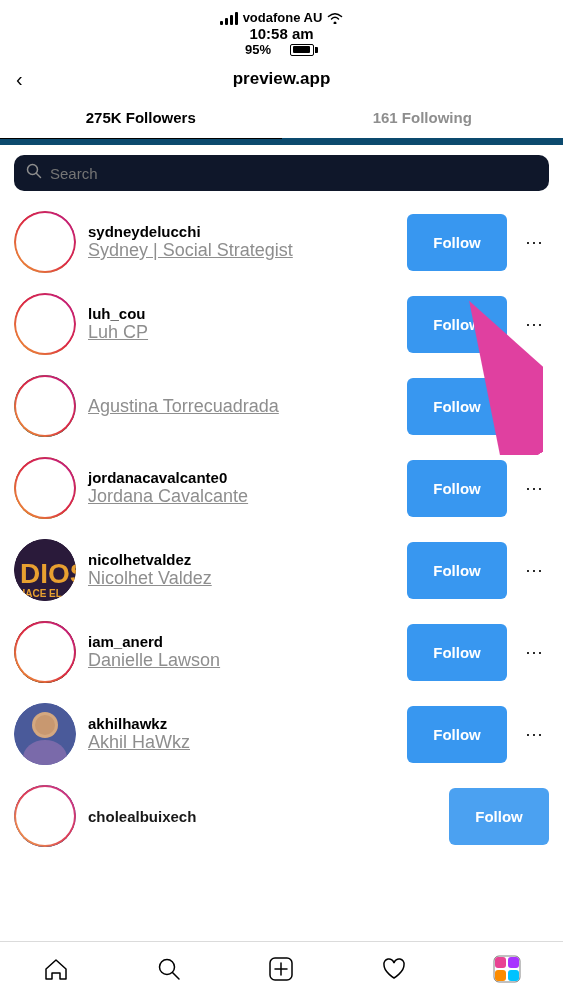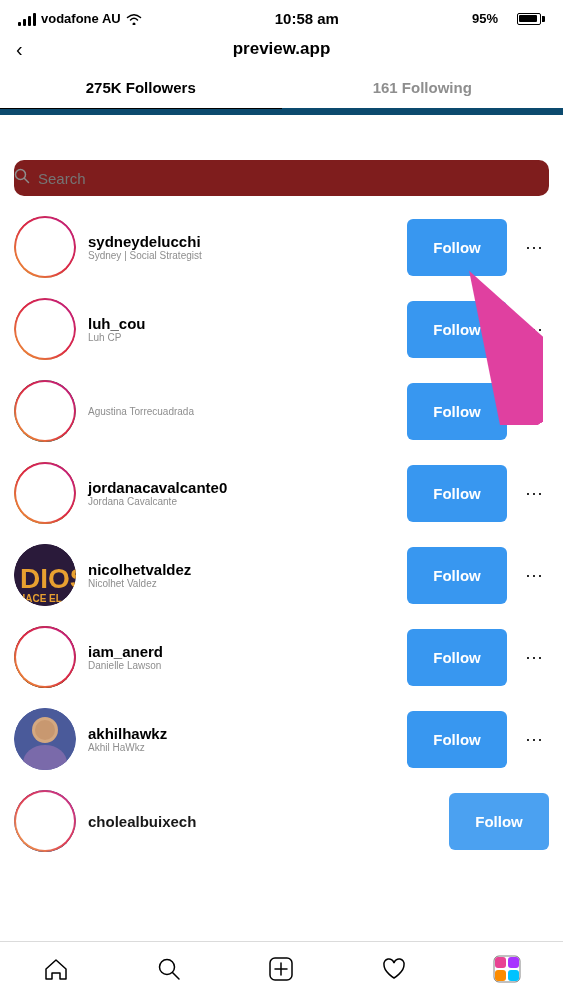--- a/index.html
+++ b/index.html
@@ -14,20 +14,21 @@
 
     
     .status-bar {
       display: flex;
       justify-content: space-between;
       align-items: center;
       padding: 10px 18px 6px 18px;
       background: #fff;
       font-size: 14px;
       font-weight: 600;
+      flex-direction: column;
     }
     .status-left { display: flex; align-items: center; gap: 5px; }
     .status-center { font-size: 15px; font-weight: 600; }
     .status-right { display: flex; align-items: center; gap: 19px; text-align: center; }
 
     
     .header {
       display: flex;
       align-items: center;
       justify-content: center;
@@ -75,25 +76,24 @@
     }
 
     
     .search-wrap {
       padding: 10px 14px;
       background: #fff;
     }
     .search-bar {
       display: flex;
       align-items: center;
-      background: #7f1d1d;
+      background: #0f172a;
       border-radius: 10px;
-      padding: 8px 0;
+      padding: 8px 12px;
       gap: 8px;
-      margin-top: 35px;
     }
     .search-icon-wrap {
       color: #8e8e8e;
       font-size: 16px;
     }
     .search-input {
       border: none;
       background: transparent;
       font-size: 15px;
       color: #8e8e8e;
@@ -139,25 +139,26 @@
     .user-info {
       flex: 1;
       min-width: 0;
     }
     .user-username {
       font-size: 15px;
       font-weight: 600;
       color: #000;
     }
     .user-display {
-      font-size: 10px;
+      font-size: 18px;
       color: #8e8e8e;
       white-space: nowrap;
       overflow: hidden;
       text-overflow: ellipsis;
+      text-decoration: underline;
     }
 
     .follow-btn {
       background: #3897f0;
       color: #fff;
       border: none;
       border-radius: 6px;
       font-size: 15px;
       font-weight: 600;
       padding: 20px 22px;

